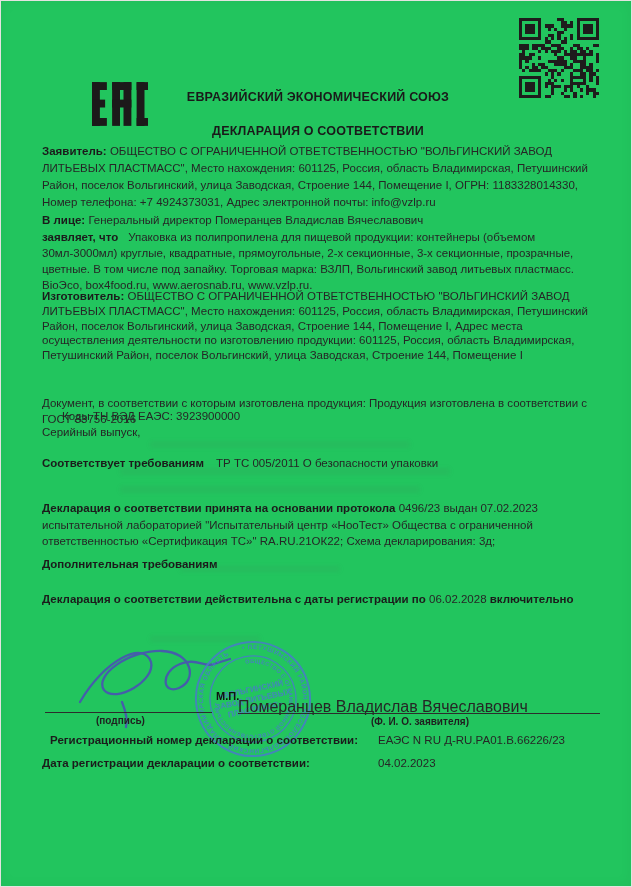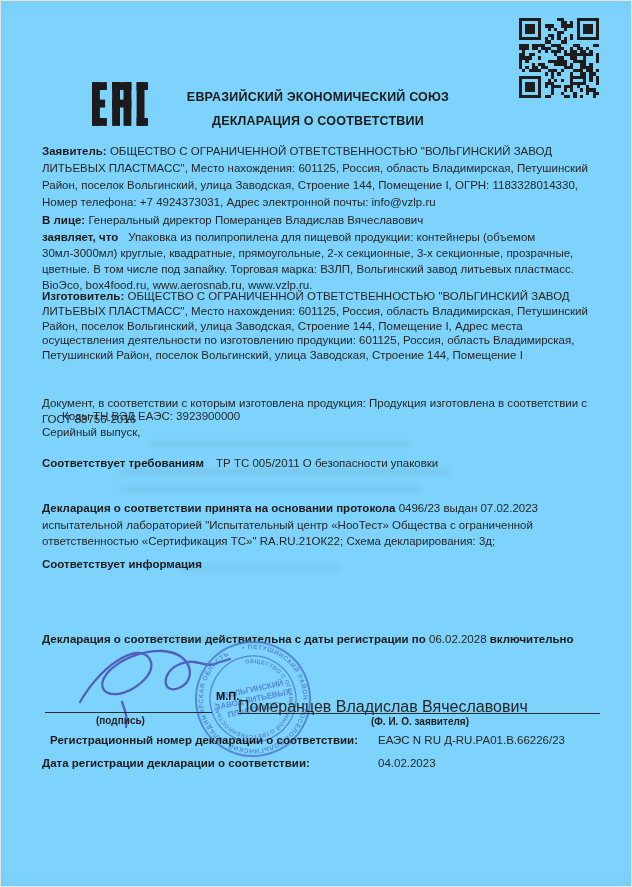--- a/index.html
+++ b/index.html
@@ -1,26 +1,26 @@
 <!DOCTYPE html>
 <html><head>
 <meta charset="utf-8">
 <style>
   html,body{margin:0;padding:0;background:#ffffff;}
   .page{
     position:relative;width:632px;height:887px;overflow:hidden;
-    background:#7dd3fc;
+    background:#22c55e;
     box-shadow:inset 0 0 0 1px #e3e3e0, inset 0 0 14px rgba(0,0,0,.05);
     font-family:"Liberation Sans", sans-serif;color:#222;
   }
   .para{position:absolute;left:42px;width:552px;font-size:11.5px;line-height:16px;color:#262626;}
   .b{font-weight:bold;color:#1b1b1b;}
   .titles{position:absolute;left:42px;top:90px;width:552px;text-align:center;}
   .title{font-weight:bold;font-size:12.5px;line-height:15px;color:#1a1a1a;letter-spacing:.2px;}
-  .title2{margin-top:9px;}
+  .title2{margin-top:19px;}
   .cap{position:absolute;font-size:10px;font-weight:bold;color:#1f1f1f;}
   .hline{position:absolute;border-top:1.6px solid #2c2c2c;height:0;}
   .mp{position:absolute;left:216px;top:690px;font-size:11px;font-weight:bold;color:#111;}
   .name{position:absolute;left:238px;top:698px;font-size:16px;color:#262626;}
   .regrow-label{position:absolute;left:42px;font-size:11.5px;font-weight:bold;color:#1b1b1b;}
   .regrow-val{position:absolute;left:378px;font-size:11.5px;color:#262626;}
   .smudge{position:absolute;background:rgba(90,90,90,.08);filter:blur(2px);border-radius:2px;}
   .qrbox{position:absolute;left:519px;top:18px;width:80px;height:80px;}
   .eacbox{position:absolute;left:92px;top:82px;}
   .stampbox{position:absolute;left:190px;top:636px;width:126px;height:126px;opacity:.82;}
@@ -379,23 +379,23 @@
 
   <div class="para" style="top:289px;line-height:14.8px;"><span class="b">Изготовитель:</span> <span>ОБЩЕСТВО С ОГРАНИЧЕННОЙ ОТВЕТСТВЕННОСТЬЮ "ВОЛЬГИНСКИЙ ЗАВОД ЛИТЬЕВЫХ ПЛАСТМАСС", Место нахождения: 601125, Россия, область Владимирская, Петушинский Район, поселок Вольгинский, улица Заводская, Строение 144, Помещение I, Адрес места осуществления деятельности по изготовлению продукции: 601125, Россия, область Владимирская, Петушинский Район, поселок Вольгинский, улица Заводская, Строение 144, Помещение I</span></div>
   <div class="para" style="top:396px;line-height:15.5px;">Документ, в соответствии с которым изготовлена продукция: Продукция изготовлена в соответствии с ГОСТ 33756-2016</div>
   <div class="para" style="top:408px;padding-left:20px;">Коды ТН ВЭД ЕАЭС: 3923900000</div>
   <div class="para" style="top:424px;">Серийный выпуск,</div>
 
   <div class="para" style="top:455px;"><span class="b">Соответствует требованиям</span><span class="gap" style="width:12px;"></span><span>ТР ТС 005/2011 О безопасности упаковки</span></div>
 
   <div class="para" style="top:500px;line-height:16.5px;"><span class="b">Декларация о соответствии принята на основании протокола</span> <span>0496/23 выдан 07.02.2023 испытательной лабораторией "Испытательный центр «НооТест» Общества с ограниченной ответственностью «Сертификация ТС»" RA.RU.21ОК22; Схема декларирования: 3д;</span></div>
 
-  <div class="para" style="top:556px;"><span class="b">Соответствует информация</span></div>
-
-  <div class="para" style="top:591px;line-height:16.5px;margin-top:40px;"><span class="b">Декларация о соответствии действительна с даты регистрации по</span> <span>06.02.2028</span> <span class="b">включительно</span></div>
+  <div class="para" style="top:556px;"><span class="b">Дополнительная требованиям</span></div>
+
+  <div class="para" style="top:591px;line-height:16.5px;"><span class="b">Декларация о соответствии действительна с даты регистрации по</span> <span>06.02.2028</span> <span class="b">включительно</span></div>
 
   <div class="smudge" style="left:150px;top:441px;width:260px;height:7px;"></div>
   <div class="smudge" style="left:120px;top:468px;width:330px;height:7px;"></div>
   <div class="smudge" style="left:120px;top:486px;width:300px;height:7px;"></div>
   <div class="smudge" style="left:180px;top:566px;width:160px;height:6px;"></div>
   <div class="smudge" style="left:150px;top:636px;width:110px;height:6px;"></div>
 
   <div class="sigbox">
     <svg width="210" height="100" viewBox="0 0 210 100">
       <g fill="none" stroke="#4a50b5" stroke-width="2.3" stroke-linecap="round" opacity="0.88">

